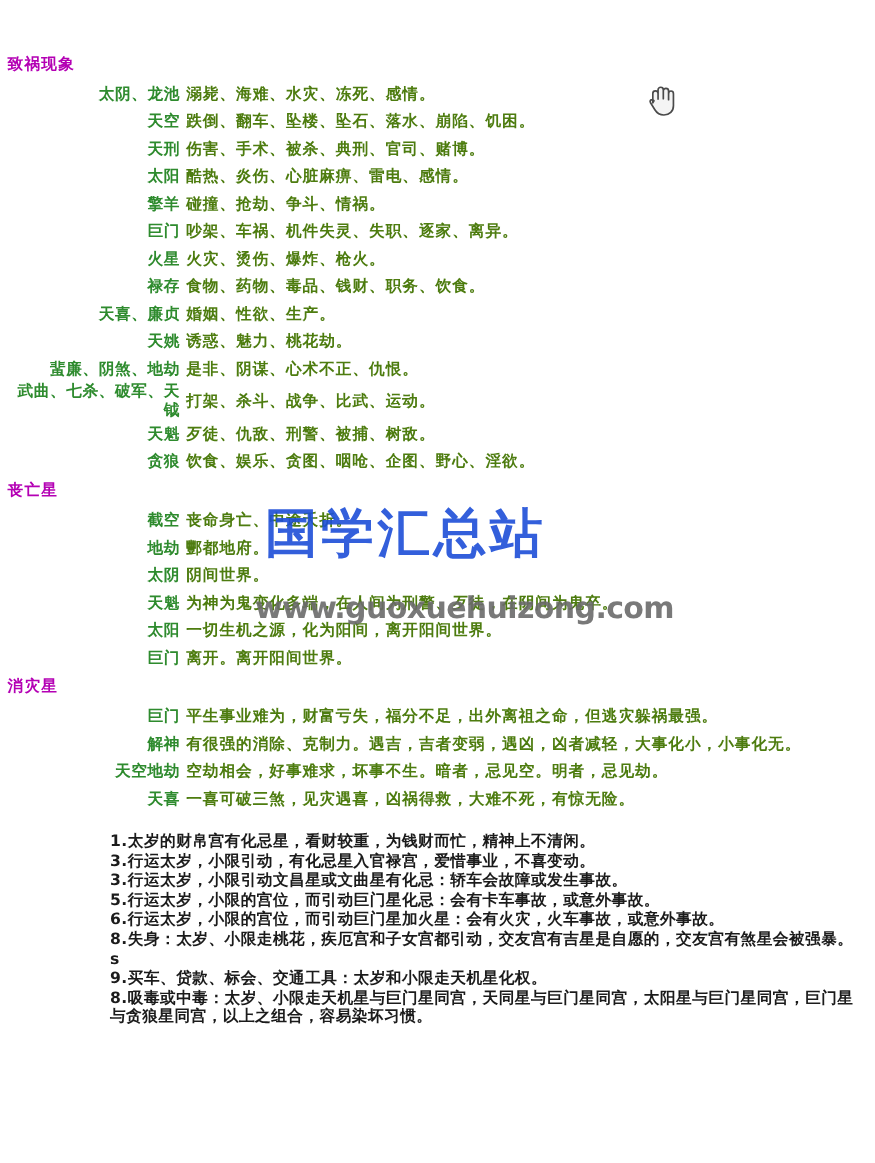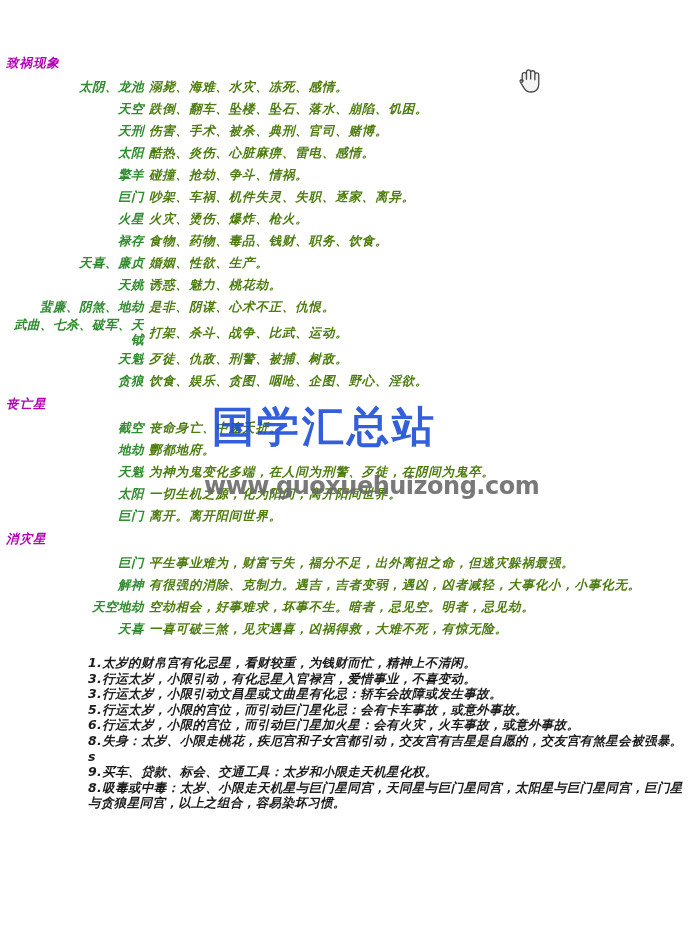--- a/index.html
+++ b/index.html
@@ -5,21 +5,21 @@
   html,body{margin:0;padding:0;background:#ffffff;}
   .page{
     position:relative;
     width:700px;height:930px;
     background:#ffffff;
     overflow:hidden;
     font-family:"DejaVu Sans","Liberation Sans",sans-serif;
     font-weight:bold;
     color:#262626;
   }
-  .content{padding:54px 8px 0 4px;font-style:italic;}
+  .content{padding:42px 8px 0 4px;}
   .section + .section{margin-top:4px;}
   .sec-title{
     font-size:12.5px;
     color:#b400b4;
     line-height:18px;
     margin:0 0 3px 2px;
     letter-spacing:1px;
   }
   .row{display:flex;min-height:22px;align-items:center;}
   .term{
@@ -144,20 +144,24 @@
       <div class="sec-title">丧亡星</div>
       <div class="row">
           <div class="term">截空</div>
           <div class="desc">丧命身亡、中途夭折。</div>
         </div>
       <div class="row">
           <div class="term">地劫</div>
           <div class="desc">酆都地府。</div>
         </div>
       <div class="row">
+          <div class="term">太阴</div>
+          <div class="desc">阴间世界。</div>
+        </div>
+      <div class="row">
           <div class="term">天魁</div>
           <div class="desc">为神为鬼变化多端，在人间为刑警、歹徒，在阴间为鬼卒。</div>
         </div>
       <div class="row">
           <div class="term">太阳</div>
           <div class="desc">一切生机之源，化为阳间，离开阳间世界。</div>
         </div>
       <div class="row">
           <div class="term">巨门</div>
           <div class="desc">离开。离开阳间世界。</div>

